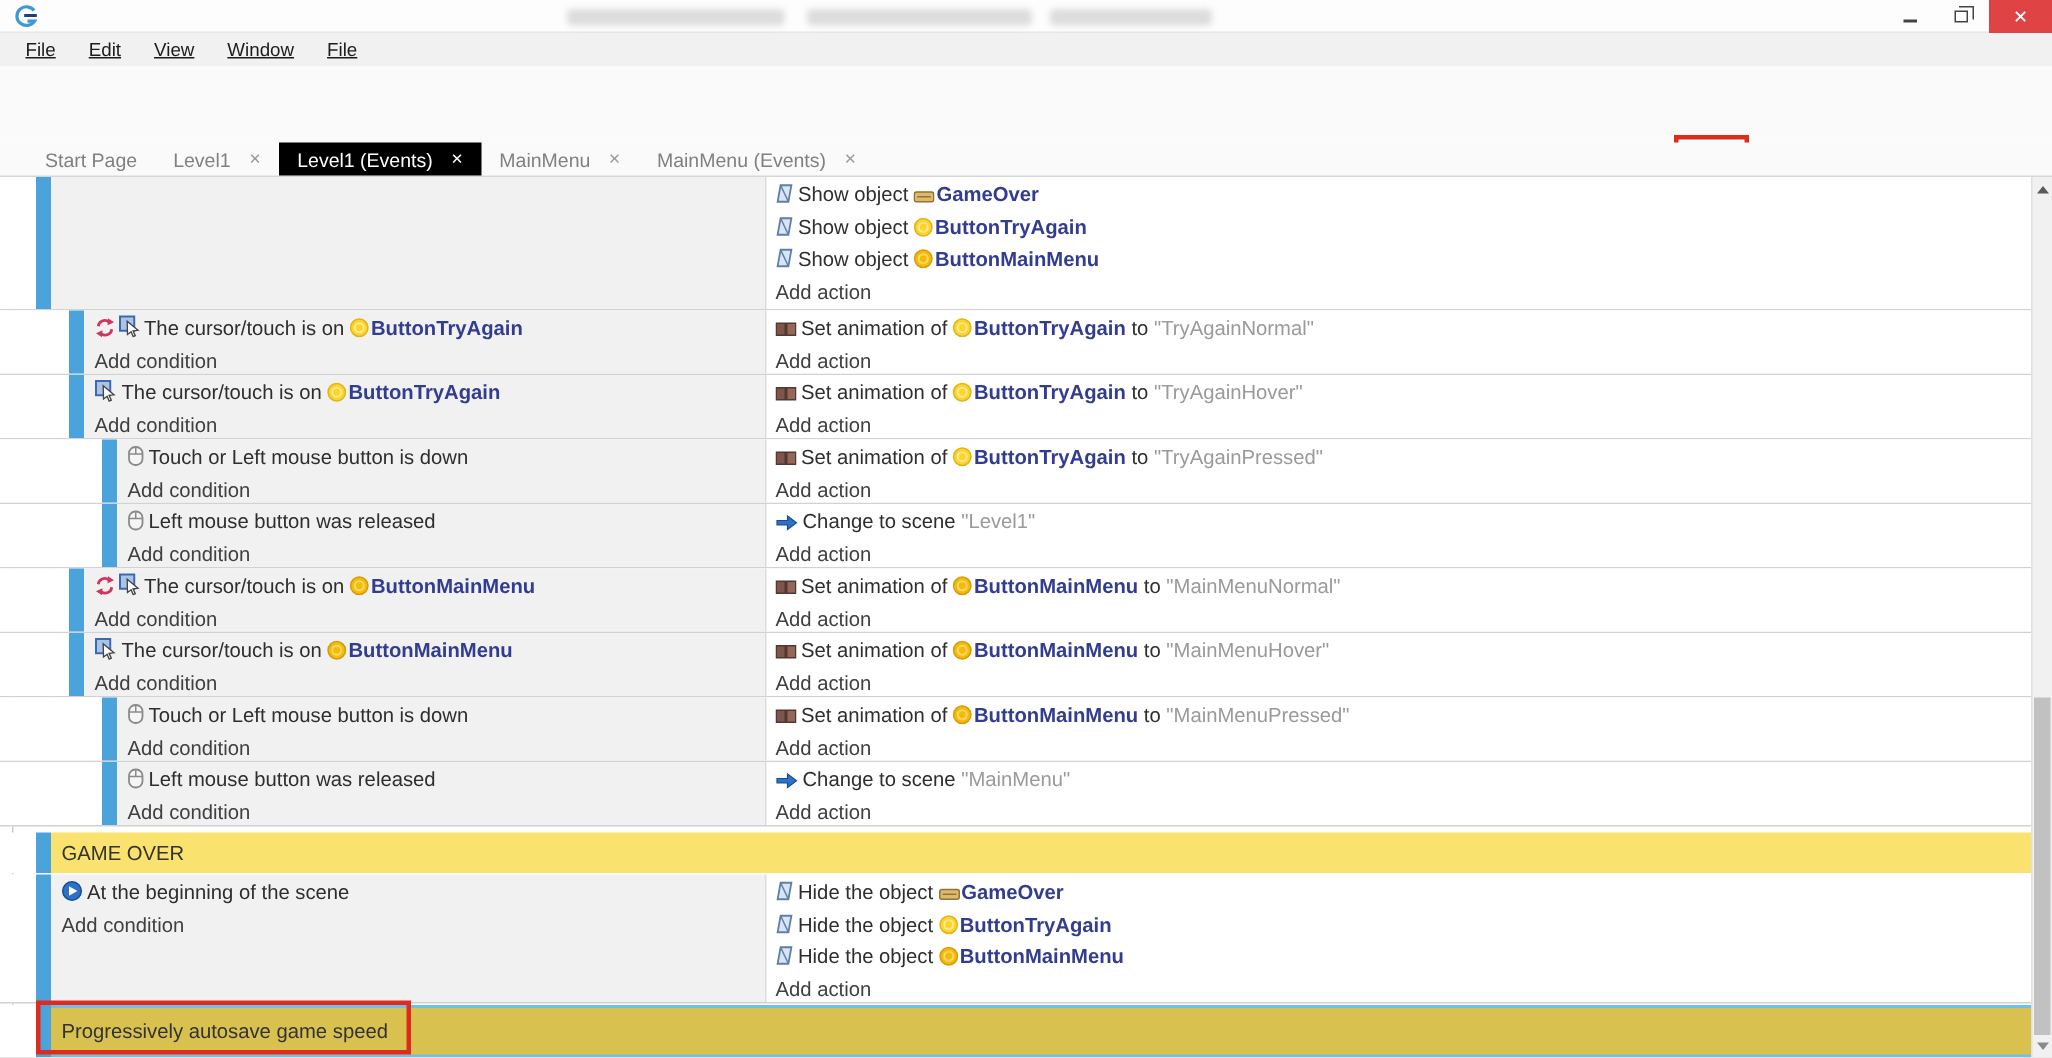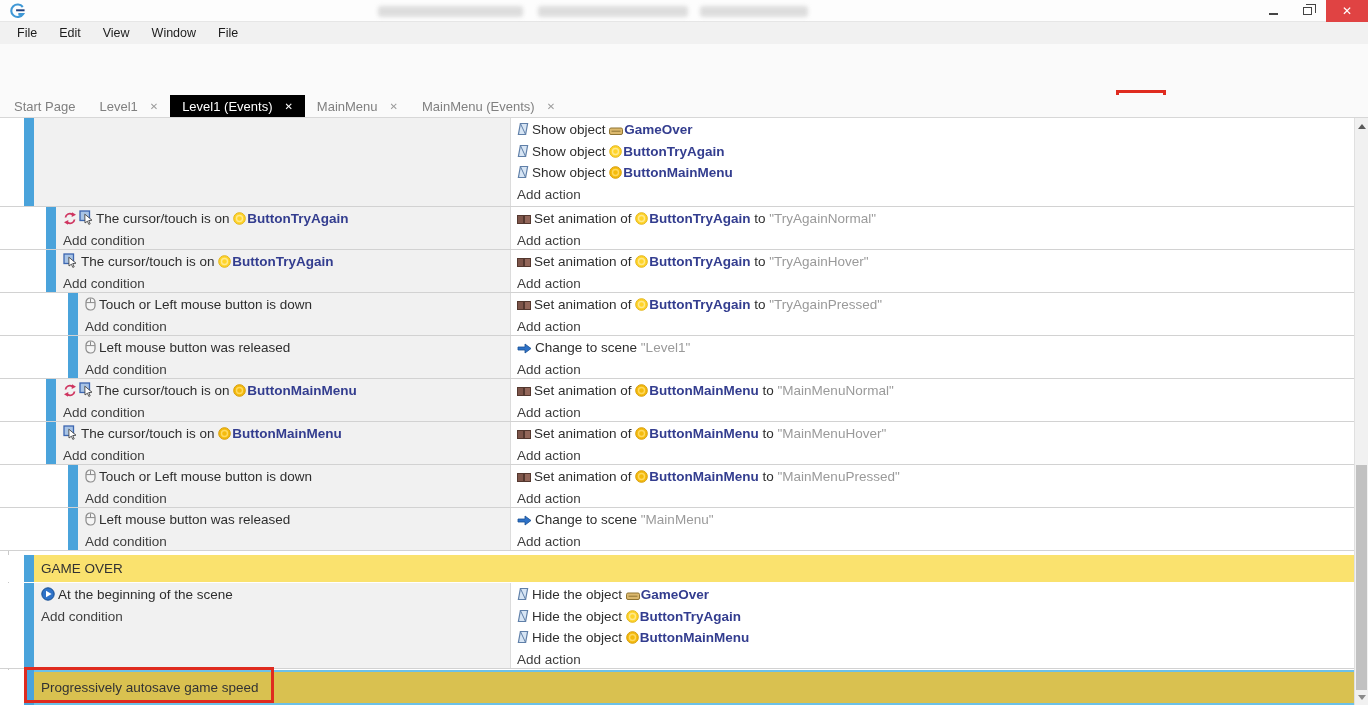--- a/index.html
+++ b/index.html
@@ -15,21 +15,21 @@
   .b1{left:378px;width:145px;} .b2{left:538px;width:150px;} .b3{left:700px;width:108px;}
   .wbtn{position:absolute;top:0;height:22px;display:flex;align-items:center;justify-content:center;font-size:12px;color:#333;cursor:default;}
   .wmin{left:1258px;width:30px;} .wmax{left:1292px;width:30px;}
   .wmin .bar{width:9px;height:2px;background:#444;margin-top:6px;}
   .wmax .sq{width:9px;height:8px;border:1.4px solid #444;background:#fff;position:relative;}
   .wmax .sq:before{content:"";position:absolute;left:2px;top:-4px;width:9px;height:8px;border:1.4px solid #444;border-bottom:none;border-left:none;}
   .wclose{left:1326px;width:42px;background:#e04343;color:#fff;font-size:12px;}
   
   .menubar{position:absolute;left:0;top:22px;width:1368px;height:22px;background:#f1f1f1;
            display:flex;align-items:center;padding-left:6px;font-size:12.5px;color:#1c1c1c;}
-  .menu-item{padding:0 11px;height:22px;line-height:22px;}
+  .menu-item{padding:0 11px;height:22px;line-height:22px;text-decoration:underline;}
   
   .toolbar{position:absolute;left:0;top:44px;width:1368px;height:51px;background:#fafafa;}
   .tbtn{position:absolute;top:52px;width:32px;height:32px;display:flex;align-items:center;justify-content:center;}
   .tsep{position:absolute;top:52px;width:1px;height:32px;background:#d9d9d9;}
   .red-box{position:absolute;border:3px solid #df2b1f;background:transparent;}
   .tb-red{left:1116px;top:46px;width:50px;height:47px;}
   
   .tabbar{position:absolute;left:0;top:95px;width:1368px;height:23px;background:#fafafa;display:flex;align-items:stretch;border-bottom:1px solid #d7d7d7;}
   .tab{display:flex;align-items:center;font-size:13px;color:#808080;padding:0 12px;white-space:nowrap;}
   .tab .x{margin-left:12px;font-size:10px;color:#9a9a9a;}
@@ -199,21 +199,21 @@
       </div>
       <div class="tsep" style="left: 1326px;"></div>
       <div class="tbtn" style="left: 1332px;">
         <svg width="32" height="32" viewBox="0 0 32 32">
           <circle cx="14" cy="13" r="8.5" fill="none" stroke="#3f98d6" stroke-width="3"></circle>
           <line x1="20.5" y1="19.5" x2="28" y2="27" stroke="#1e3f7d" stroke-width="4.2" stroke-linecap="round"></line>
         </svg>
       </div>
     </div>
 
-  <div class="tabbar" style="padding-left: 0px;">
+  <div class="tabbar" style="padding-left: 16px;">
       <div class="tab" style="margin-left: 2px;">
         <span>Start Page</span>
       </div>
       <div class="tab">
         <span>Level1</span>
         <span class="x">✕</span>
       </div>
       <div class="tab active">
         <span>Level1 (Events)</span>
         <span class="x">✕</span>

